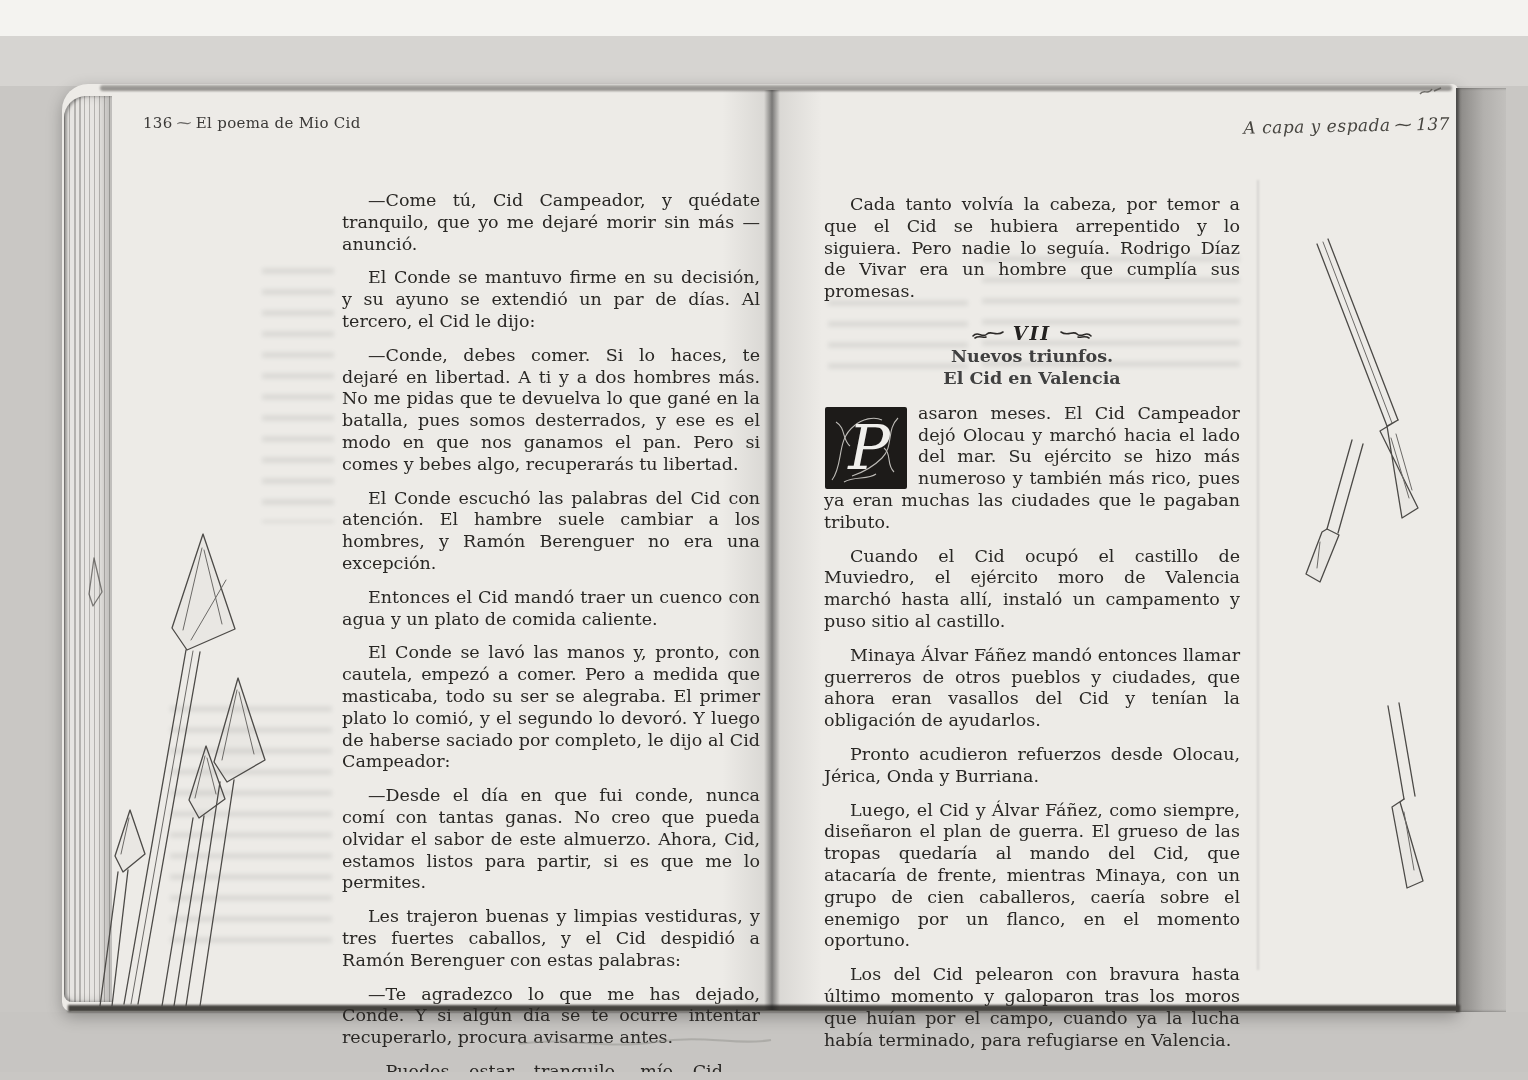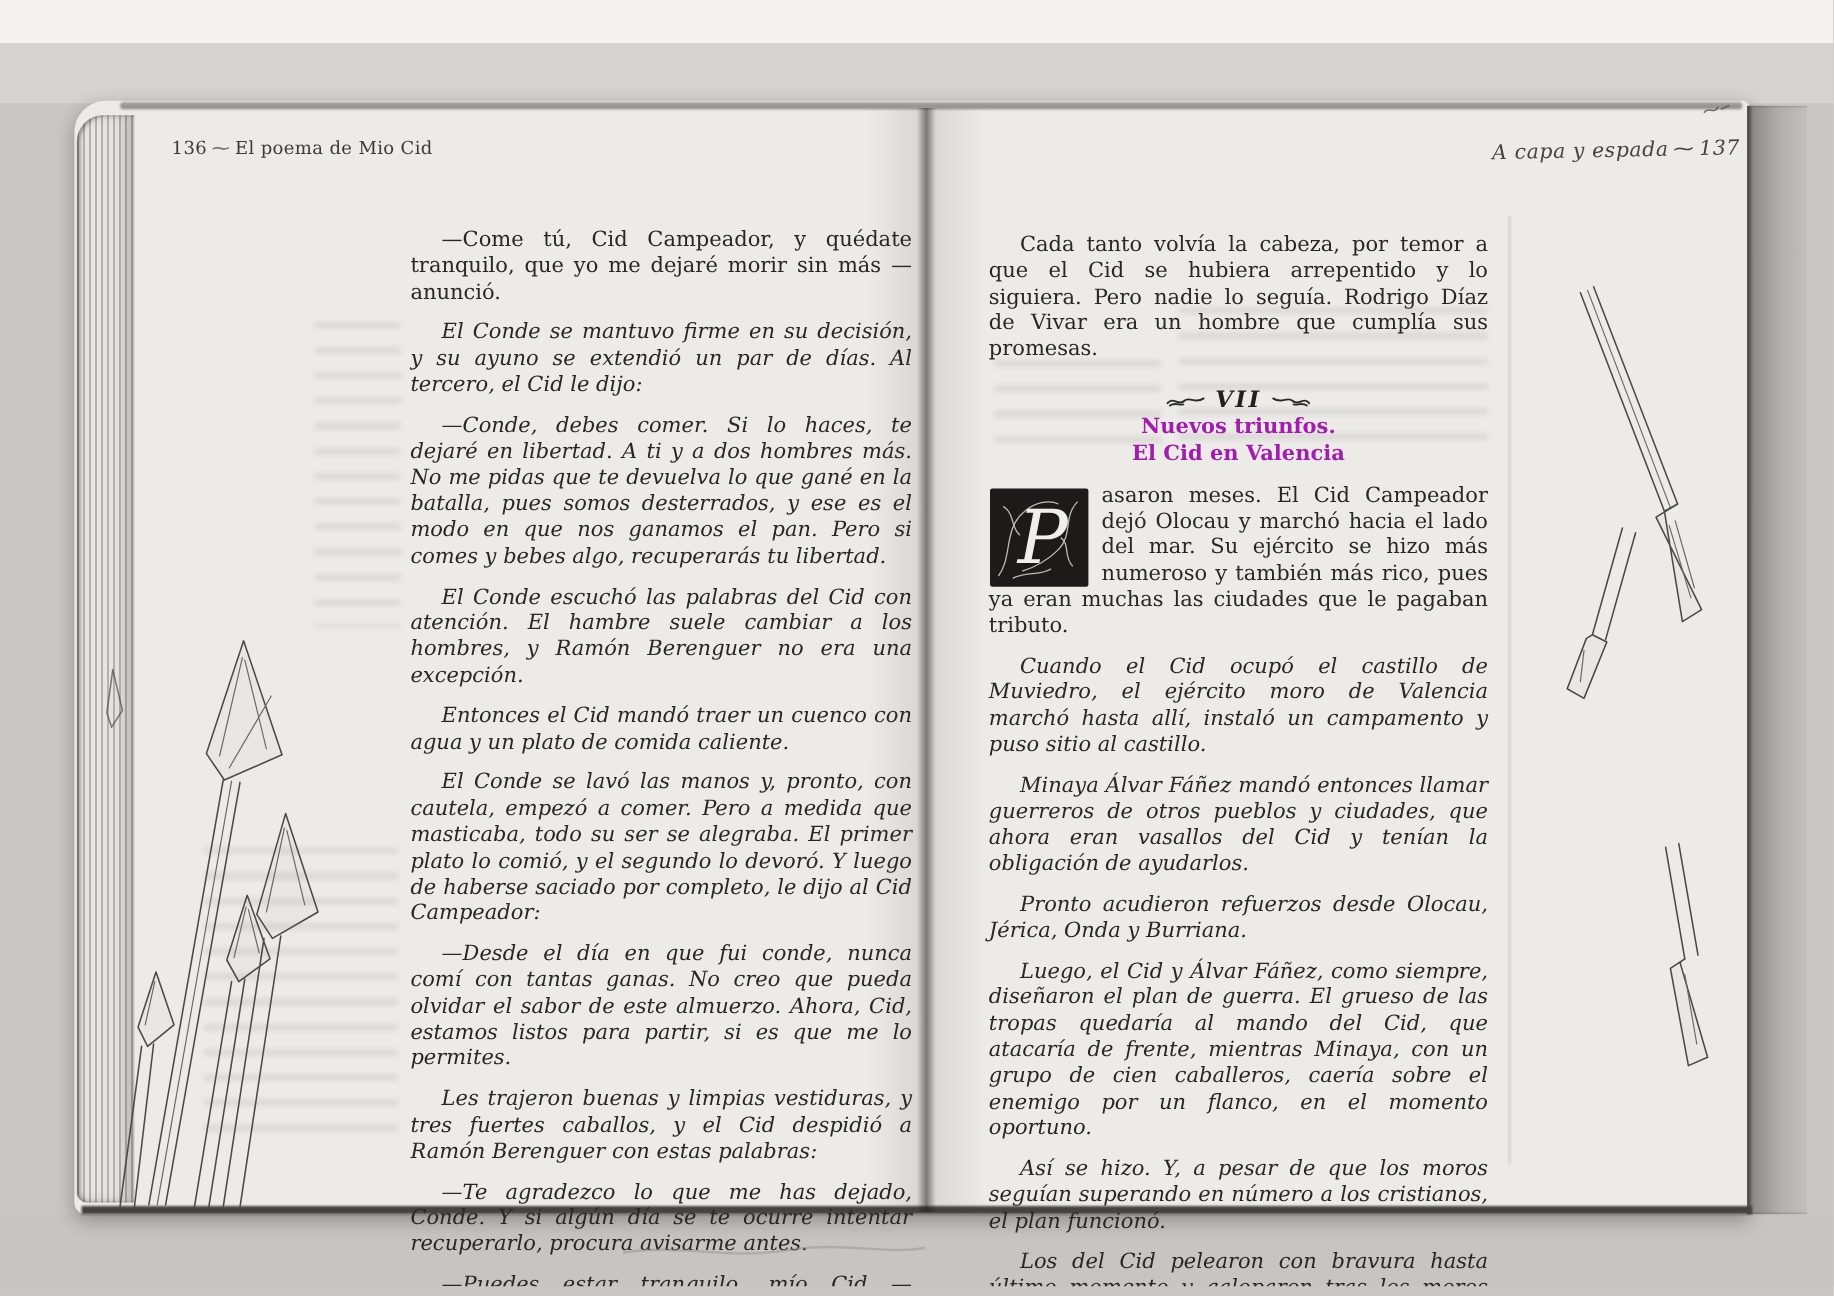--- a/index.html
+++ b/index.html
@@ -37,27 +37,27 @@
   .hdr-left .sep{color:#6a6866;padding:0 4px;}
   .hdr-right{left:1205px;top:116px;width:245px;text-align:right;font-size:17px;
              font-style:italic;color:#46443f;transform:rotate(-1.2deg);letter-spacing:.5px;}
   .hdr-right .sep{padding:0 4px;}
 
   
   .col{color:#292724;font-size:17.5px;line-height:21.8px;text-align:justify;}
   .col-left{left:330px;top:178px;width:442px;}
   .col-right{left:812px;top:182px;width:440px;}
   .col p{margin:12px;text-indent:26px;}
-  .col p + p{margin-top:0;font-style:italic;}
+  .col p + p{margin-top:0;}
 
   
   .chapter{text-align:center;margin:20px 0 14px 0;}
   .ch-num-row{display:flex;align-items:center;justify-content:center;gap:8px;font-style:italic;}
   .ch-num{font-weight:bold;font-size:19px;letter-spacing:2px;color:#232120;}
-  .ch-sub{font-weight:bold;font-size:17.5px;line-height:22px;color:#a21caf;}
+  .ch-sub{font-weight:bold;font-size:17.5px;line-height:22px;color:#404040;}
 
   
   .drop-par{text-indent:0 !important;}
   .dropcap{float:left;width:84px;height:84px;margin:3px 10px 0 0;}
 
   
   svg{display:block;}
   .sketch path, .sketch line{stroke:#4c4a47;stroke-width:1.3;fill:rgba(0,0,0,0.015);
         stroke-linejoin:round;stroke-linecap:round;}
   .sketch .shade{stroke:#6c6a67;stroke-width:1;fill:none;}
@@ -141,21 +141,20 @@
           </g>
           <text x="45" y="63" text-anchor="middle" font-family="DejaVu Serif, serif" font-style="italic" font-size="62" fill="#f0efec">P</text>
         </svg>
       </span><span>asaron meses. El Cid Campeador dejó Olocau y marchó hacia el lado del mar. Su ejército se hizo más numeroso y también más rico, pues ya eran muchas las ciudades que le pagaban tributo.</span>
     </p>
 
     <p>Cuando el Cid ocupó el castillo de Muviedro, el ejército moro de Valencia marchó hasta allí, instaló un campamento y puso sitio al castillo.</p>
     <p>Minaya Álvar Fáñez mandó entonces llamar guerreros de otros pueblos y ciudades, que ahora eran vasallos del Cid y tenían la obligación de ayudarlos.</p>
     <p>Pronto acudieron refuerzos desde Olocau, Jérica, Onda y Burriana.</p>
     <p>Luego, el Cid y Álvar Fáñez, como siempre, diseñaron el plan de guerra. El grueso de las tropas quedaría al mando del Cid, que atacaría de frente, mientras Minaya, con un grupo de cien caballeros, caería sobre el enemigo por un flanco, en el momento oportuno.</p>
-    <p>Así se hizo. Y, a pesar de que los moros seguían superando en número a los cristianos, el plan funcionó.</p>
     <p>Los del Cid pelearon con bravura hasta último momento y galoparon tras los moros que huían por el campo, cuando ya la lucha había terminado, para refugiarse en Valencia.</p>
   </div>
 
   <svg class="abs sketch" style="left:88px;top:498px;" width="280" height="514" viewBox="0 0 280 514">
 
     <path d="M115,36 L84,130 L99,152 L147,131 Z"></path>
     <path class="shade" d="M114,50 L95,132 M116,52 L134,126 M103,142 L138,82"></path>
     <path d="M98,152 L36,506"></path>
     <path d="M112,154 L50,506"></path>
     <path class="shade" d="M105,153 L43,506"></path>

